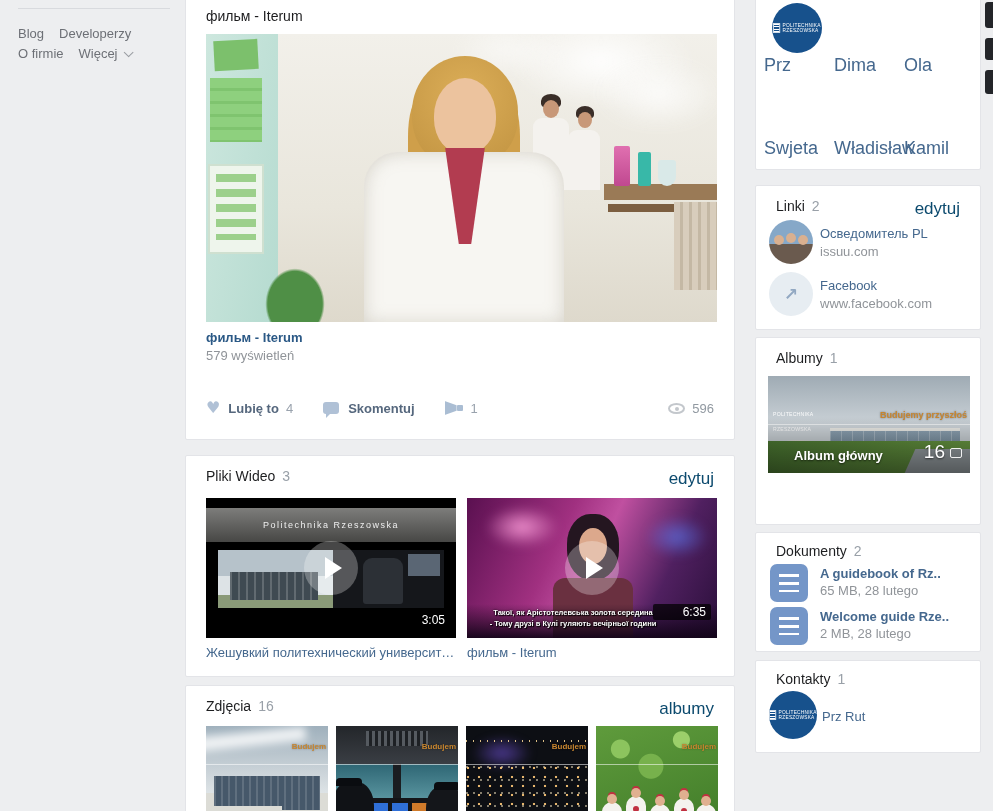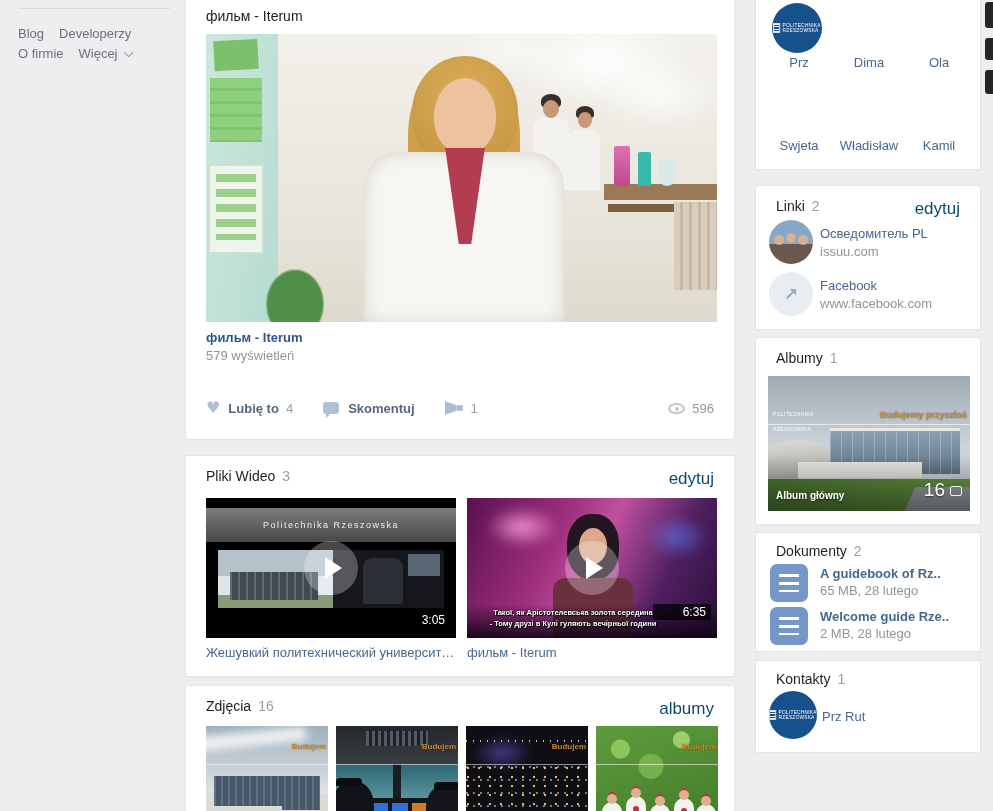--- a/index.html
+++ b/index.html
@@ -115,44 +115,44 @@
   .ph3-glow { position:absolute; left:6px; top:10px; width:60px; height:34px; background:radial-gradient(closest-side, rgba(110,80,210,.65), transparent); filter:blur(4px); }
   .ph3-lights { position:absolute; left:0; right:0; top:14px; height:2px; background:repeating-linear-gradient(90deg, rgba(255,220,150,.85) 0 1px, transparent 1px 7px); }
   .ph3-crowd { position:absolute; left:0; right:0; top:40px; bottom:0;
     background-image:radial-gradient(circle at 2px 2px, rgba(255,200,120,.9) 1px, transparent 1.6px), radial-gradient(circle at 1px 1px, rgba(255,240,200,.5) 1px, transparent 1.4px);
     background-size:11px 9px, 7px 13px; }
   .ph4 { background:linear-gradient(160deg,#5f9b3c,#3f7a28);
     background-image:radial-gradient(circle at 20% 20%, #8cc45e 0 9px, transparent 10px), radial-gradient(circle at 70% 12%, #9ccf6a 0 8px, transparent 9px), radial-gradient(circle at 45% 35%, #77b14c 0 12px, transparent 13px), linear-gradient(160deg,#5f9b3c,#3f7a28); }
   .dancer { position:absolute; width:20px; height:36px; background:#f4f2ee; border-radius:10px 10px 4px 4px; }
   .dancer::before { content:""; position:absolute; left:5px; top:-8px; width:10px; height:10px; border-radius:50%; background:#e0b090; box-shadow:0 -3px 0 -1px #c03040; }
   .dancer::after { content:""; position:absolute; left:7px; top:10px; width:6px; height:6px; border-radius:50%; background:#c03040; }
-  .mem-name { position:absolute; width:70px; text-align:center; font-size:13px; color:#45688e; cursor:pointer; }
+  .mem-name { position:absolute; width:70px; font-size:18px; color:#45688e; cursor:pointer; }
   .prz-logo { border-radius:50%; background:#17518c; display:flex; align-items:center; justify-content:center; overflow:hidden; cursor:pointer; }
   .prz-inner { display:flex; align-items:center; transform:scale(.8); }
   .prz-mark { width:9px; height:12px; border:1px solid #fff; background:repeating-linear-gradient(#fff 0 1px, transparent 1px 3px); margin-right:3px; }
   .prz-text { font-size:6px; color:#fff; line-height:6px; letter-spacing:.3px; white-space:nowrap; }
   .link-item-title { position:absolute; left:64px; font-size:13px; color:#45688e; cursor:pointer; white-space:nowrap; }
   .link-item-sub { position:absolute; left:64px; font-size:13px; color:#909499; white-space:nowrap; }
   .link-av { position:absolute; left:13px; width:44px; height:44px; border-radius:50%; overflow:hidden; cursor:pointer; }
   .people-av { background:linear-gradient(#86a8c8 0 55%, #6a5a4e 55% 100%); }
   .people-head { position:absolute; width:10px; height:10px; border-radius:50%; background:#d9b090; top:15px; }
   .fb-av { background:#e7edf2; display:flex; align-items:center; justify-content:center; }
   .fb-arrow { font-size:17px; color:#92a8c2; font-weight:bold; font-family:"DejaVu Sans",sans-serif; }
-  .album-thumb { position:absolute; left:12px; top:38px; width:202px; height:135px; overflow:hidden; cursor:pointer; background:linear-gradient(#9fabb4, #ccd3d8 52%); }
+  .album-thumb { position:absolute; left:12px; top:38px; width:202px; height:97px; overflow:hidden; cursor:pointer; background:linear-gradient(#9fabb4, #ccd3d8 52%); }
   .al-dome { position:absolute; left:-8px; top:64px; width:72px; height:42px; background:linear-gradient(#d8d8d4,#a8a8a2); border-radius:100% 100% 0 0 / 90% 90% 0 0; transform:rotate(-4deg); }
   .al-glass { position:absolute; left:62px; top:52px; width:130px; height:46px; background:linear-gradient(#8ba0b0,#5f7486); background-image:repeating-linear-gradient(90deg, rgba(255,255,255,.25) 0 1px, transparent 1px 11px), linear-gradient(#8ba0b0,#5f7486); border-top:3px solid #e8e8e4; }
   .al-white { position:absolute; left:30px; top:86px; width:124px; height:24px; background:#e9e7e1; box-shadow:inset 0 -8px 0 #d4d2ca; }
   .al-lawn { position:absolute; left:0; right:0; bottom:0; height:32px; background:linear-gradient(90deg,#4d7a33,#6a9a42); }
   .al-road { position:absolute; right:-14px; bottom:0; width:74px; height:24px; background:#9aa2a6; transform:skewX(-24deg); }
   .al-shade { position:absolute; left:0; right:0; bottom:0; height:56px; background:linear-gradient(transparent, rgba(0,0,0,.45)); }
   .al-wm { position:absolute; right:3px; top:34px; font-size:9px; font-weight:bold; color:#c8862f; text-shadow:0 0 2px rgba(0,0,0,.45); }
   .al-wline { position:absolute; left:0; right:0; top:48px; height:1px; background:rgba(255,255,255,.6); }
   .al-logo { position:absolute; left:5px; top:28px; transform:scale(.85); transform-origin:left top; opacity:.95; }
   .al-logo .prz-text { color:#fff; }
-  .al-title { position:absolute; left:8px; bottom:10px; font-size:10px; font-weight:bold; color:#fff; text-shadow:0 1px 2px rgba(0,0,0,.6); }
+  .al-title { position:absolute; left:26px; bottom:10px; font-size:13px; font-weight:bold; color:#fff; text-shadow:0 1px 2px rgba(0,0,0,.6); }
   .al-count { position:absolute; right:8px; bottom:10px; font-size:19px; color:#fff; text-shadow:0 1px 2px rgba(0,0,0,.6); display:flex; align-items:baseline; }
   .count-pic { display:inline-block; width:12px; height:10px; border:1px solid rgba(255,255,255,.9); border-radius:2px; margin-left:5px; }
   .doc-icon { position:absolute; left:14px; width:38px; height:38px; border-radius:7px; background:#7496c8; cursor:pointer; }
   .doc-icon::before { content:""; position:absolute; left:9px; top:10px; width:20px; height:18px; background:repeating-linear-gradient(#fff 0 3px, transparent 3px 8px); }
   .doc-title { position:absolute; left:64px; font-size:13px; font-weight:bold; color:#45688e; cursor:pointer; white-space:nowrap; }
   .doc-meta { position:absolute; left:64px; font-size:13px; color:#909499; white-space:nowrap; }
   .contact-name { position:absolute; left:66px; top:48px; font-size:13px; color:#45688e; cursor:pointer; }
   .edge-tab { position:absolute; right:0; width:8px; background:#232529; border-radius:3px 0 0 3px; }
 </style>
 </head>

